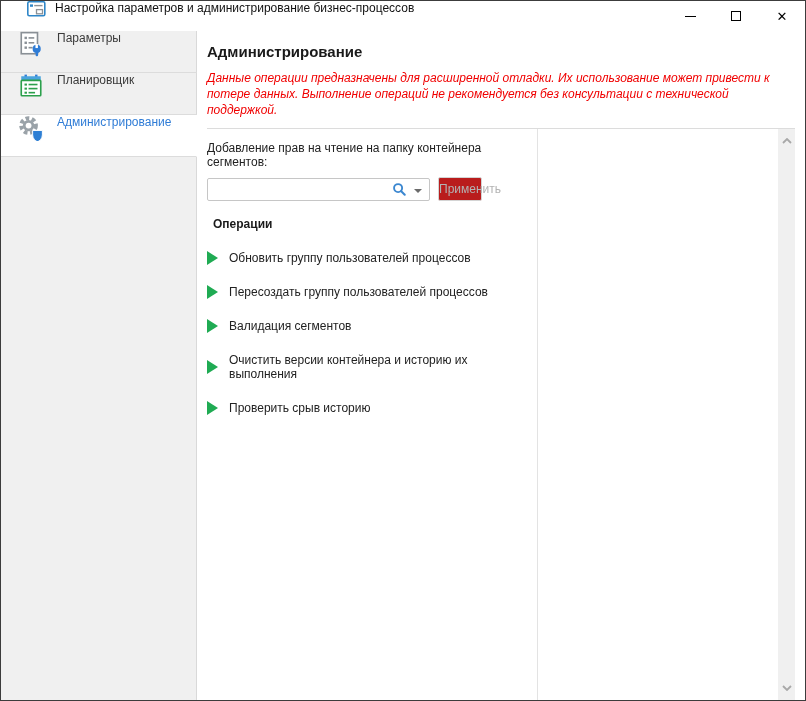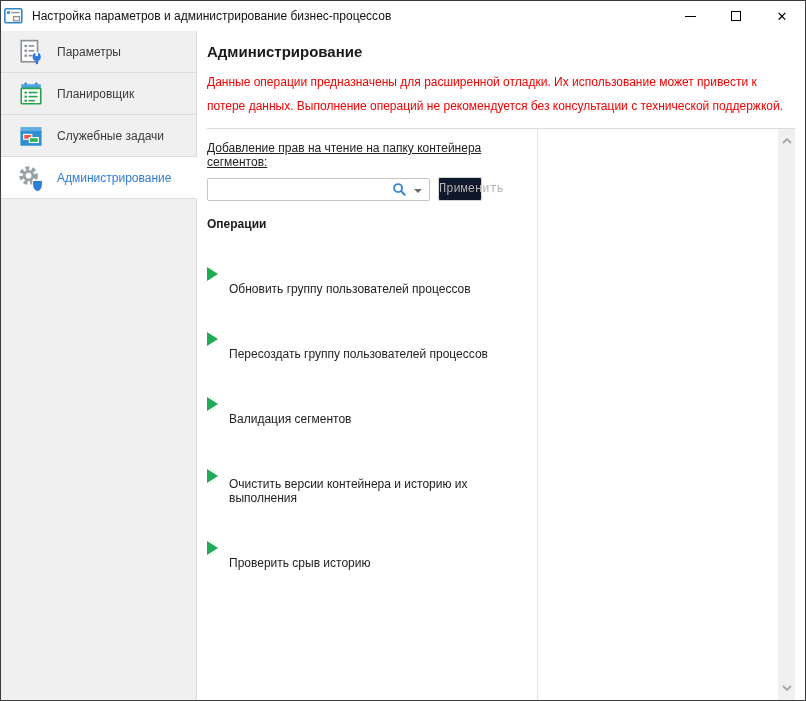--- a/index.html
+++ b/index.html
@@ -13,23 +13,23 @@
   .window {
     width: 806px; height: 701px;
     border: 1px solid #3c3c3c;
     display: flex; flex-direction: column;
     background: #fff;
     overflow: hidden;
   }
   
   .titlebar {
     height: 30px; flex: 0 0 30px;
-    display: flex; align-items: center;
+    display: flex; 
     background: #fff;
-    padding-left: 3px;
+    padding-left: 26px;
   }
   .titlebar .app-icon { width: 19px; height: 16px; margin-right: 9px; flex: 0 0 auto; }
   .titlebar .title-text { font-size: 12px; color: #111; white-space: nowrap; }
   .controls { margin-left: auto; display: flex; height: 30px; }
   .ctrl {
     width: 46px; height: 30px;
     display: flex; align-items: center; justify-content: center;
     background: transparent; border: none; cursor: default;
   }
   .glyph-min { width: 11px; height: 1px; background: #000; display: block; }
@@ -37,77 +37,77 @@
   .glyph-close { font-size: 13px; color: #000; line-height: 1; }
   
   .app-body { flex: 1; display: flex; overflow: hidden; }
   .sidebar {
     width: 196px; flex: 0 0 196px;
     background: #f0f0f0;
     display: flex; flex-direction: column;
   }
   .side-item {
     height: 42px; flex: 0 0 42px;
-    display: flex; align-items: center;
+    display: flex; align-items: flex-start;
     padding-left: 17px;
     border-bottom: 1px solid #dcdcdc;
     border-right: 1px solid #d9d9d9;
     cursor: default;
     background: #f0f0f0;
   }
   .side-item .s-icon { width: 26px; height: 26px; margin-right: 13px; flex: 0 0 auto; }
   .side-item .s-label { color: #3b3b3b; }
   .side-item.selected { background: #fff; border-right: 1px solid #fff; }
   .side-item.selected .s-label { color: #2f7cd6; }
   .side-filler { flex: 1; border-right: 1px solid #d9d9d9; background: #f0f0f0; }
   
   .main {
     flex: 1; background: #fff;
     display: flex; flex-direction: column;
     padding: 12px 10px 0 10px;
     overflow: hidden;
   }
   .main h1 { font-size: 15px; font-weight: bold; color: #1a1a1a; margin-bottom: 10px; }
-  .warning { color: #f00000; line-height: 24px; max-width: 590px; }
+  .warning { color: #f00000; line-height: 16px; max-width: 590px; font-style: italic; }
   .hsep { border-top: 1px solid #dcdcdc; margin-top: 10px; }
   .columns { flex: 1; display: flex; overflow: hidden; }
   .left-col { width: 330px; flex: 0 0 330px; padding-top: 12px; }
-  .rights-label { color: #222; text-decoration: underline; }
+  .rights-label { color: #222; }
   .input-row { display: flex; align-items: center; margin-top: 8px; }
   .search-wrap {
     position: relative; width: 223px; height: 23px;
     border: 1px solid #c6c6c6; border-radius: 2px; background: #fff;
   }
   .search-wrap input {
     width: 100%; height: 100%; border: none; outline: none;
     padding: 0 42px 0 6px; font-size: 12px;
     font-family: "Liberation Sans", "DejaVu Sans", sans-serif;
     background: transparent;
   }
   .search-ic { position: absolute; right: 22px; top: 3px; width: 15px; height: 15px; cursor: pointer; }
   .caret-ic {
     position: absolute; right: 7px; top: 10px;
     width: 0; height: 0; cursor: pointer;
     border-left: 4px solid transparent; border-right: 4px solid transparent;
     border-top: 4px solid #6b6b6b;
   }
   .apply-btn {
     margin-left: 8px; width: 44px; height: 24px;
-    background: #0f172a; border: 1px solid #d4d4d4; border-radius: 2px;
+    background: #b91c1c; border: 1px solid #d4d4d4; border-radius: 2px;
     color: #b3b3b3; font-size: 12px;
-    font-family: Liberation Mono, monospace;
-  }
-  .ops-header { font-weight: bold; color: #1a1a1a; margin-top: 16px; }
+    font-family: Liberation Sans, sans-serif;
+  }
+  .ops-header { font-weight: bold; color: #1a1a1a; margin-top: 16px; margin-left: 6px; }
   .op-row { display: flex; align-items: center; margin-top: 20px; cursor: pointer; }
   .play-ic {
     width: 0; height: 0; margin-right: 11px;
     border-top: 7px solid transparent; border-bottom: 7px solid transparent;
     border-left: 11px solid #1fab53;
   }
-  .op-label { color: #222; margin-top: 31px; }
+  .op-label { color: #222; }
   .vdivider { width: 1px; background: #e3e3e3; }
   .right-col { flex: 1; background: #fff; }
   .scrollbar {
     width: 17px; flex: 0 0 17px; background: #f0f0f0;
     display: flex; flex-direction: column; justify-content: space-between;
     align-items: center; padding: 5px 0;
   }
   .scroll-btn { width: 17px; height: 14px; display: flex; align-items: center; justify-content: center; }
 </style>
 </head>
@@ -172,31 +172,20 @@
             <rect x="8" y="18" width="3" height="2.5" fill="#2ca04c"></rect>
             <line x1="13" y1="19.2" x2="24" y2="19.2" stroke="#2ca04c" stroke-width="2"></line>
             <rect x="8" y="23" width="3" height="2.5" fill="#2ca04c"></rect>
             <line x1="13" y1="24.2" x2="21" y2="24.2" stroke="#2ca04c" stroke-width="2"></line>
           </svg>
         </span>
         <span class="s-label">Планировщик</span>
       </div>
 
 
-      <div class="side-item">
-        <span class="s-icon">
-          <svg viewBox="0 0 32 32" width="26" height="26">
-            <rect x="3" y="5" width="26" height="7" fill="#62aee0"></rect>
-            <rect x="3" y="10" width="26" height="18" fill="#2e8fd0"></rect>
-            <rect x="7" y="14" width="10" height="6" fill="#e8594a" stroke="#fff" stroke-width="1.4"></rect>
-            <rect x="14" y="18" width="11" height="6" fill="#35b558" stroke="#fff" stroke-width="1.4"></rect>
-          </svg>
-        </span>
-        <span class="s-label">Служебные задачи</span>
-      </div>
 
       <div class="side-item selected">
         <span class="s-icon">
           <svg viewBox="0 0 32 32" width="26" height="26">
             <circle cx="13" cy="13" r="9" fill="none" stroke="#9aa2a8" stroke-width="5" stroke-dasharray="4.5 3.2"></circle>
             <circle cx="13" cy="13" r="7" fill="#9aa2a8"></circle>
             <circle cx="13" cy="13" r="3.6" fill="#fff"></circle>
             <path d="M18 19 h12 v5.5 c0 4.5 -3.4 7.5 -6 8.5 c-2.6 -1 -6 -4 -6 -8.5 z" fill="#2e7fd4" stroke="#fff" stroke-width="1.2"></path>
           </svg>
         </span>

